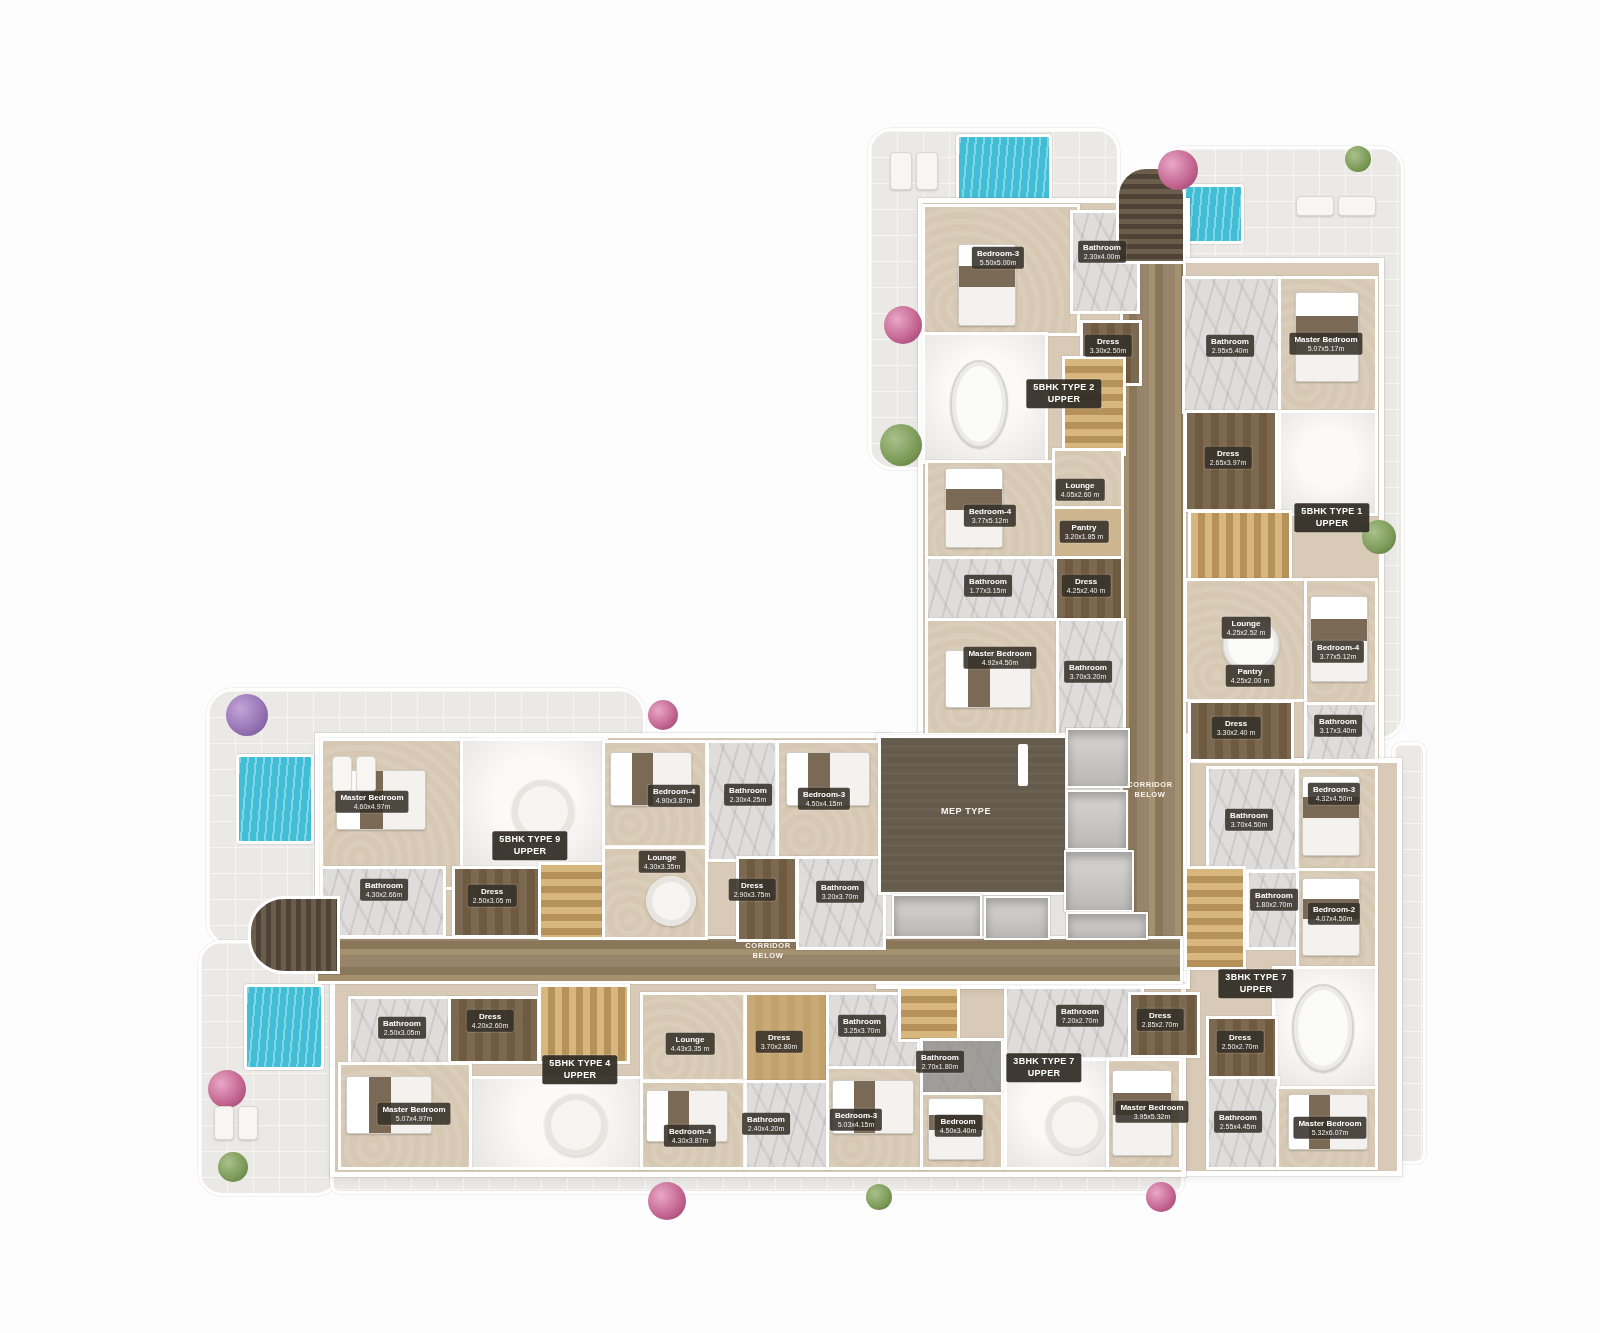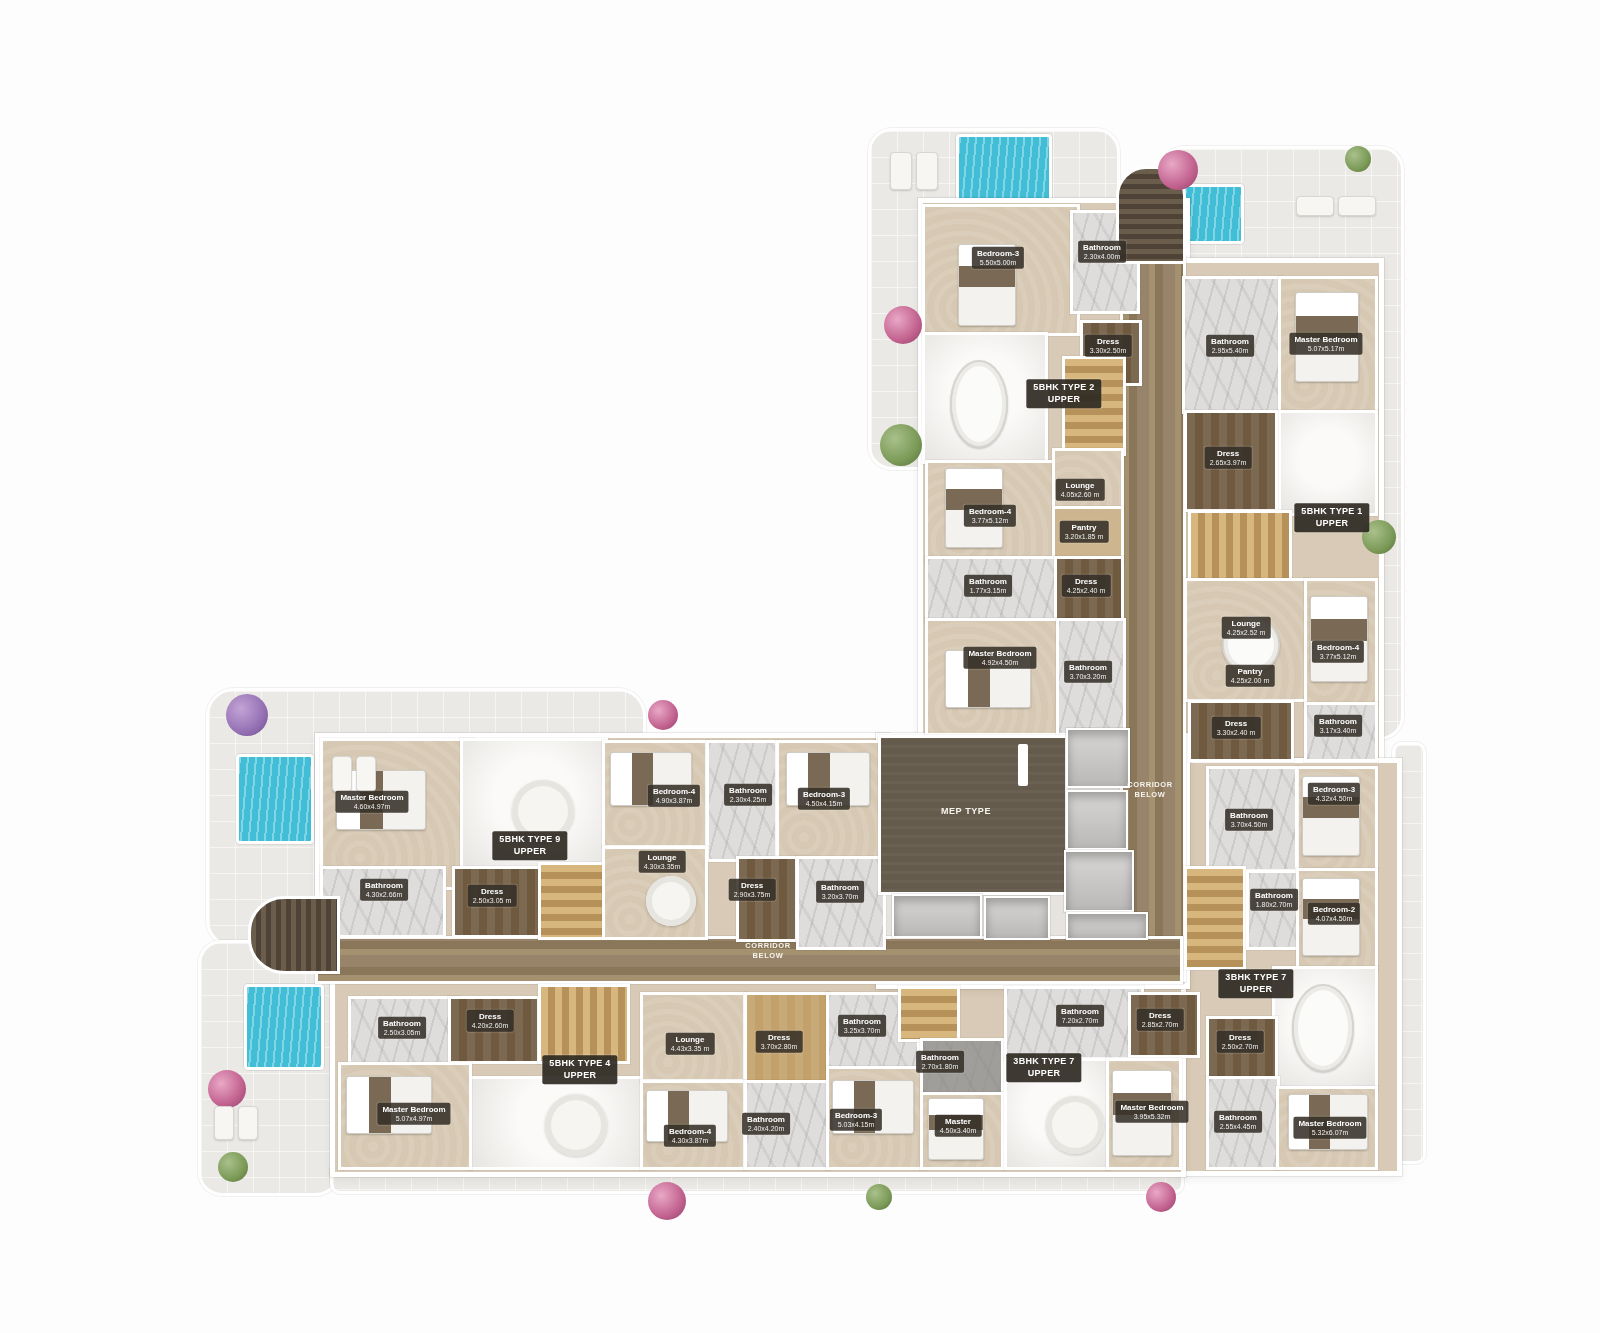--- a/index.html
+++ b/index.html
@@ -408,21 +408,21 @@
     </div>
   <div class="chip" style="left:856px;top:1120px;">
       <span class="nm">Bedroom-3</span>
       <span class="dims">5.03x4.15m</span>
     </div>
   <div class="chip" style="left:940px;top:1062px;">
       <span class="nm">Bathroom</span>
       <span class="dims">2.70x1.80m</span>
     </div>
   <div class="chip" style="left:958px;top:1126px;">
-      <span class="nm">Master</span>
+      <span class="nm">Bedroom</span>
       <span class="dims">4.50x3.40m</span>
     </div>
   <div class="chip" style="left:1080px;top:1016px;">
       <span class="nm">Bathroom</span>
       <span class="dims">7.20x2.70m</span>
     </div>
   <div class="chip" style="left:1160px;top:1020px;">
       <span class="nm">Dress</span>
       <span class="dims">2.85x2.70m</span>
     </div>

